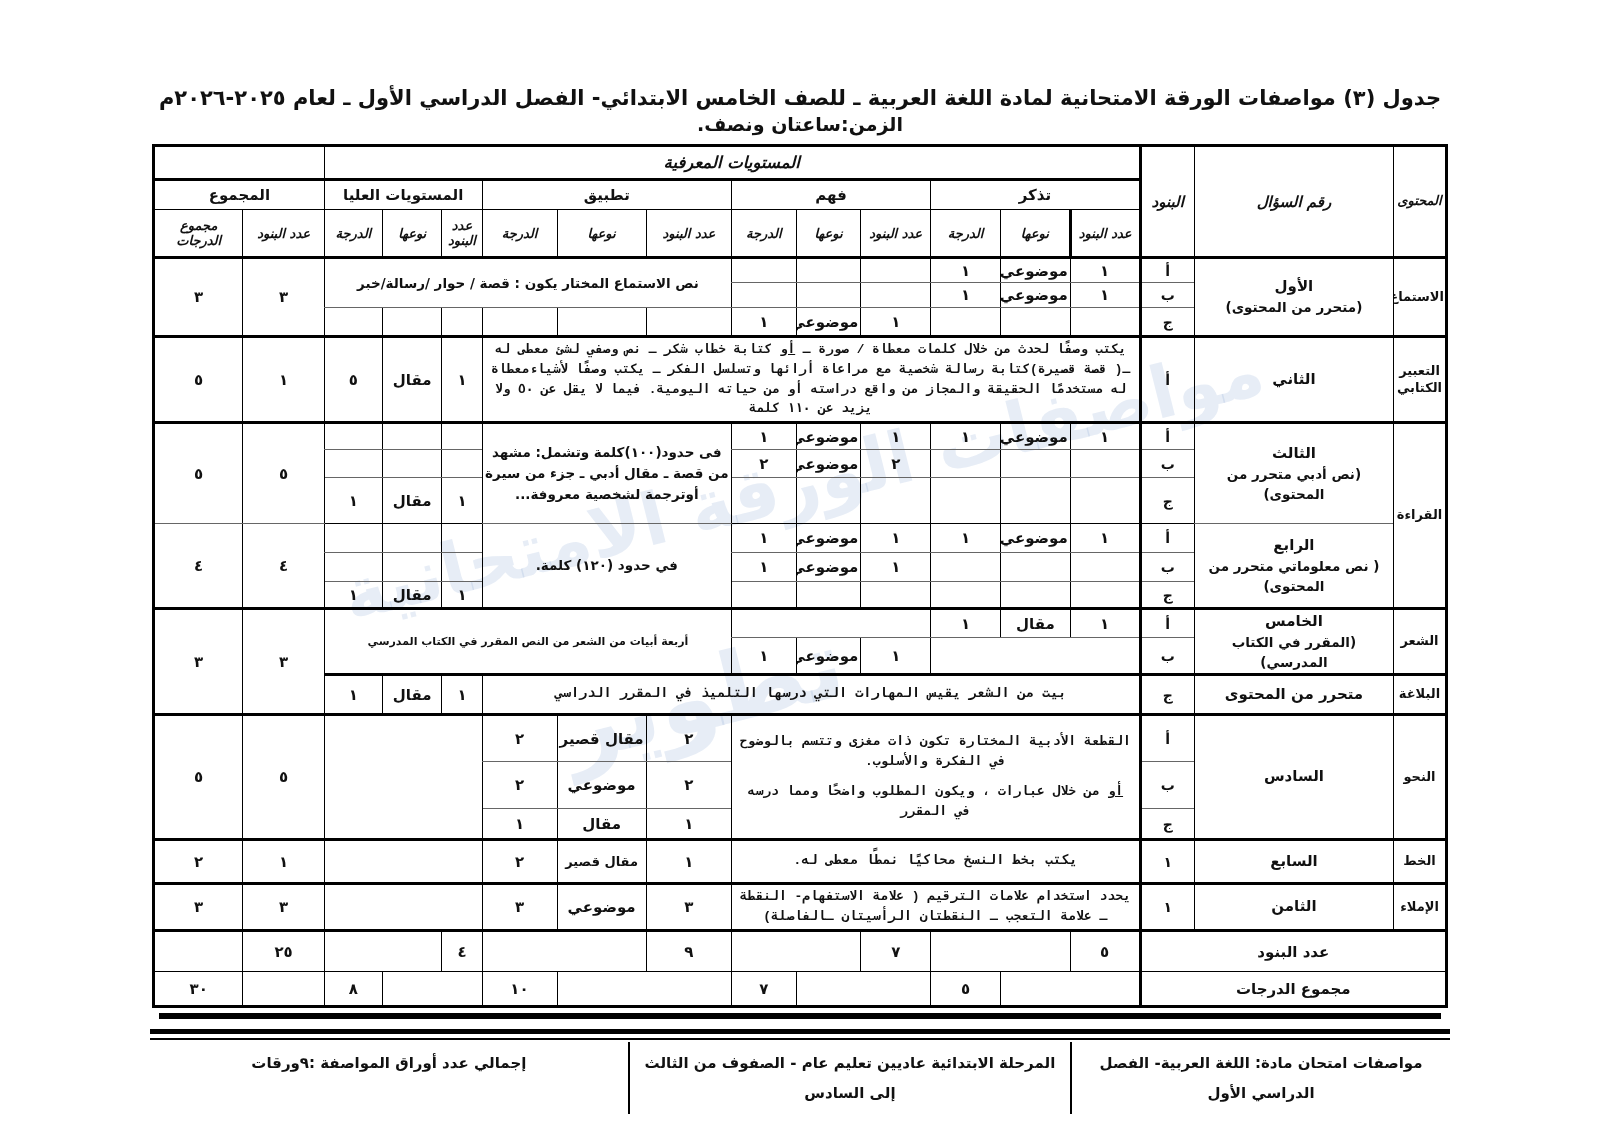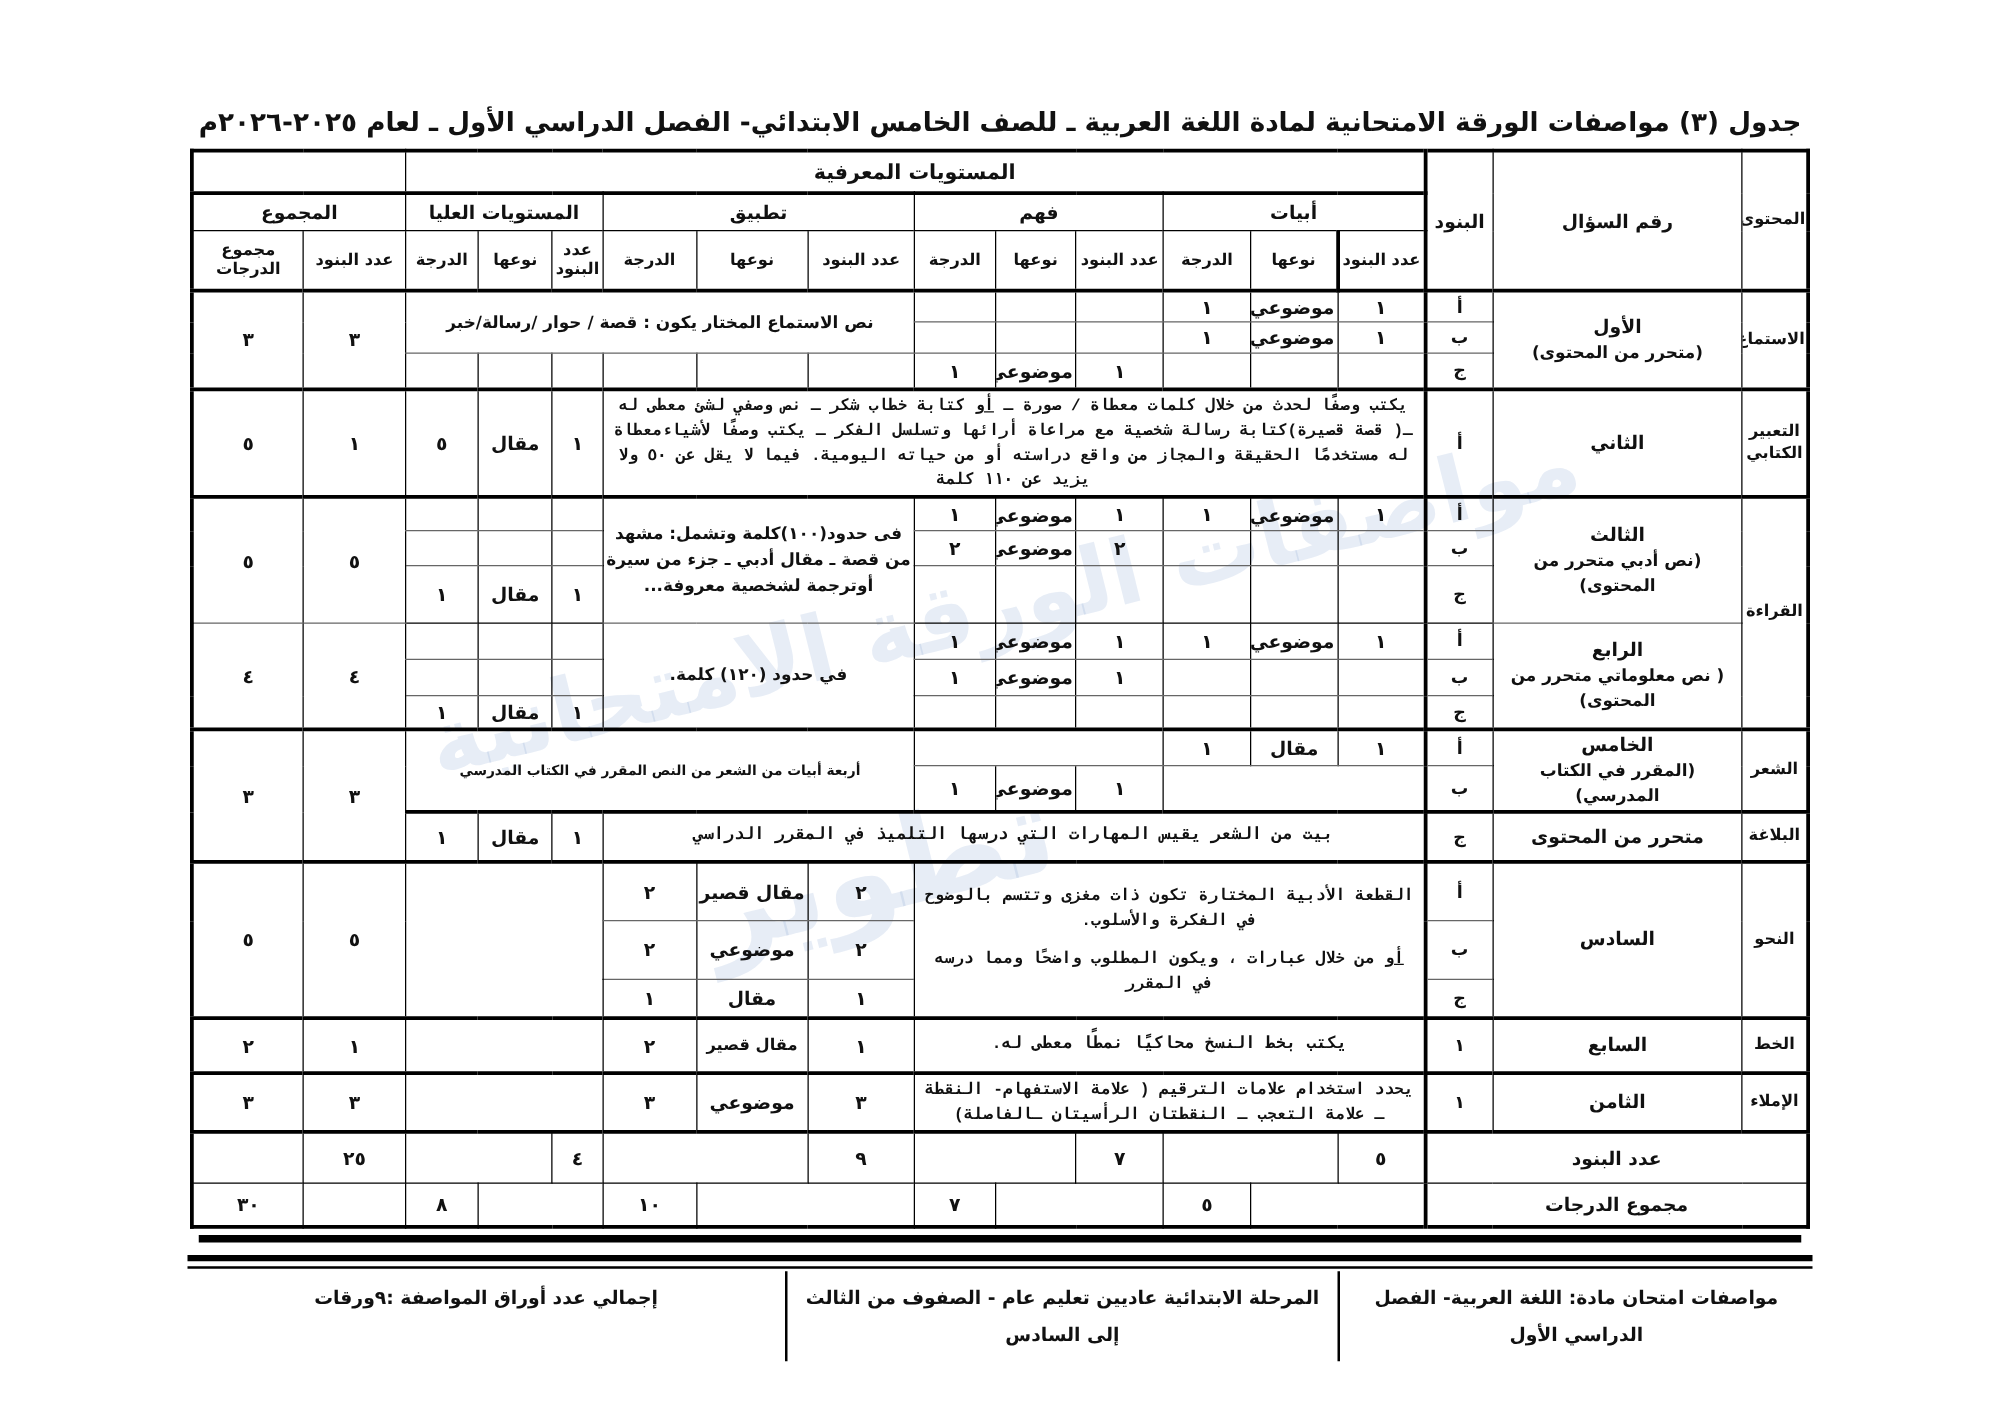--- a/index.html
+++ b/index.html
@@ -7,21 +7,21 @@
         font-family:"DejaVu Sans",sans-serif;direction:rtl;overflow:hidden;color:#111;}
   .title1{padding-top:86px;text-align:center;font-size:21px;font-weight:bold;}
   .title2{text-align:center;font-size:19px;font-weight:bold;margin-top:3px;}
   table.spec{width:1296px;margin:9px auto 0;border-collapse:collapse;table-layout:fixed;
              border:3px solid #000;position:relative;z-index:2;background:transparent;}
   td{border:1.8px solid #000;text-align:center;vertical-align:middle;padding:1px 2px;
      font-weight:bold;font-size:15px;overflow:hidden;}
   tr.sub td{border-bottom:1px solid #666;}
   tr.sec td{border-bottom:3px solid #000;}
   tr.top3 td{border-top:3px solid #000;}
-  tr.h1 td, tr.h3 td{border-bottom:3.5px solid #000;}
+  tr.h1 td, tr.h3 td{border-bottom:3.5px solid #000;font-style:italic;}
   td.hd{font-size:15px;}
   td.big{font-size:16.5px;}
   td.bnd{border-left:3px solid #000;}
   td.ct{font-size:13px;padding:0 1px;line-height:1.3;}
   td.qn{font-size:15px;line-height:1.45;}
   .qs{font-size:13.5px;}
   td.it{font-size:14px;}
   td.v{font-size:15px;}
   td.desc{font-size:12.8px;line-height:1.55;padding:2px 6px;font-family:Liberation Mono, monospace;}
   td.note{font-size:13.5px;line-height:1.55;}
@@ -42,20 +42,21 @@
 </style>
 </head>
 <body>
 
 <div class="page">
 
   <div class="wm wm1">مواصفات الورقة الامتحانية</div>
   <div class="wm wm2">تطوير</div>
 
   <div class="title1">جدول (٣) مواصفات الورقة الامتحانية لمادة اللغة العربية ـ للصف الخامس الابتدائي- الفصل الدراسي الأول ـ لعام  ٢٠٢٥-٢٠٢٦م</div>
+  <div class="title2">الزمن:ساعتان ونصف.</div>
 
   <table class="spec">
     <colgroup>
       <col style="width:4.1%">
         <col style="width:15.4%">
         <col style="width:4.2%">
       <col style="width:5.4%">
         <col style="width:5.4%">
         <col style="width:5.4%">
       <col style="width:5.4%">
@@ -73,21 +74,21 @@
 
     <tbody>
         <tr class="h1" style="height:34px">
       <td rowspan="3" class="hd ct">المحتوى</td>
       <td rowspan="3" class="hd">رقم السؤال</td>
       <td rowspan="3" class="hd bnd">البنود</td>
       <td colspan="12" class="hd big">المستويات المعرفية</td>
       <td colspan="2" class="hd"></td>
     </tr>
     <tr class="h2" style="height:30px">
-      <td colspan="3" class="hd">أبيات</td>
+      <td colspan="3" class="hd">تذكر</td>
       <td colspan="3" class="hd">فهم</td>
       <td colspan="3" class="hd">تطبيق</td>
       <td colspan="3" class="hd">المستويات العليا</td>
       <td colspan="2" class="hd">المجموع</td>
     </tr>
     <tr class="h3" style="height:48px">
       <td class="hd bnd" style="font-size:13px">عدد البنود</td>
       <td class="hd" style="font-size:13px">نوعها</td>
       <td class="hd" style="font-size:13px">الدرجة</td>
       <td class="hd" style="font-size:13px">عدد البنود</td>

